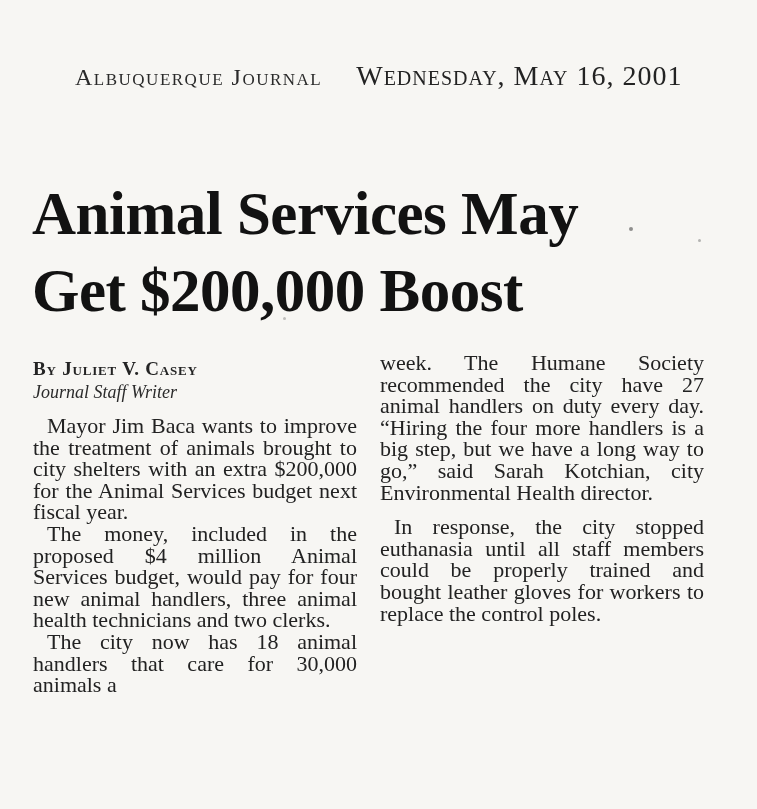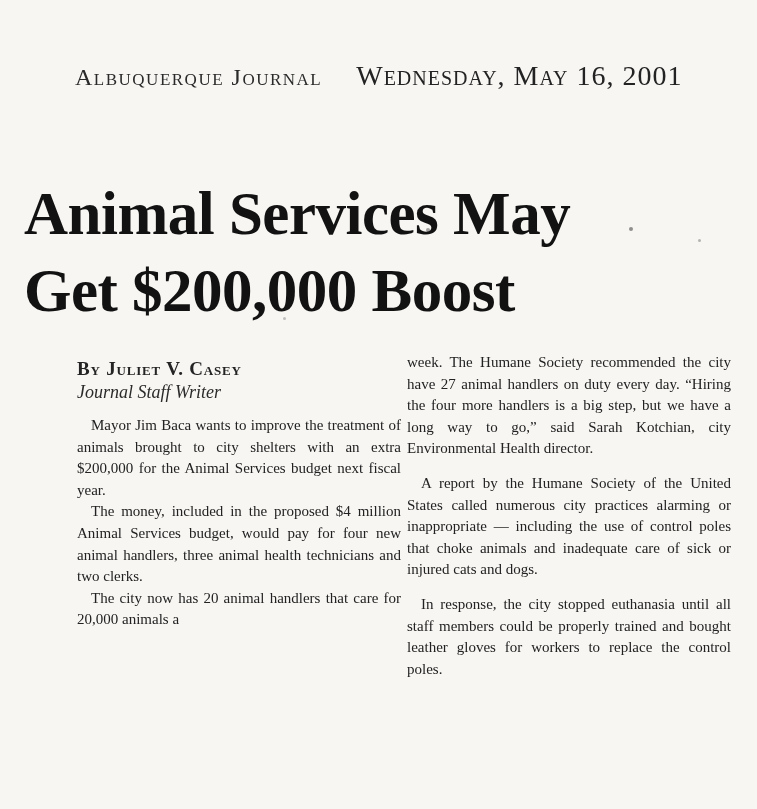--- a/index.html
+++ b/index.html
@@ -33,38 +33,37 @@
     font-variant: small-caps;
     font-size: 28px;
     letter-spacing: 1px;
     margin-left: 34px;
     color: #232323;
   }
 
   
   .headline {
     position: absolute;
-    top: 175px; left: 24px;
+    top: 175px; left: 32px;
     margin: 0;
     font-size: 61px;
     line-height: 77px;
     font-weight: 700;
     letter-spacing: -0.5px;
     color: #121212;
   }
   .headline span { display: block; }
 
   
   .columns {
     position: absolute;
     top: 352px; left: 33px;
     width: 672px;
     display: flex;
-    gap: 6px;
-    margin-left: 44px;
+    gap: 23px;
   }
   .col { width: 324px; }
 
   
   .byline { margin: 6px 0 12px 0; }
   .byline .author {
     font-variant: small-caps;
     font-weight: 700;
     font-size: 19px;
     letter-spacing: 0.8px;
@@ -73,21 +72,21 @@
   .byline .role {
     font-style: italic;
     font-size: 18px;
     margin-top: 2px;
     color: #2b2b2b;
   }
 
   
   .col p {
     margin: 0;
-    font-size: 15px;
+    font-size: 22px;
     line-height: 21.6px;
     text-align: justify;
     text-indent: 14px;
     color: #222222;
   }
   .col.right p { margin-bottom: 13px; }
   .col.right p.no-indent { text-indent: 0; }
 
   
   .speck {
@@ -122,24 +121,23 @@
 
   <div class="columns">
 
     <div class="col left">
       <div class="byline">
         <div class="author">By Juliet V. Casey</div>
         <div class="role">Journal Staff Writer</div>
       </div>
       <p>Mayor Jim Baca wants to improve the treatment of animals brought to city shelters with an extra $200,000 for the Animal Services budget next fiscal year.</p>
       <p>The money, included in the proposed $4 million Animal Services budget, would pay for four new animal handlers, three animal health technicians and two clerks.</p>
-      <p>The city now has 20 animal handlers that care for 20,000 animals a</p>
+      <p>The city now has 18 animal handlers that care for 30,000 animals a</p>
     </div>
 
     <div class="col right">
       <p class="no-indent">week. The Humane Society recommended the city have 27 animal handlers on duty every day. “Hiring the four more handlers is a big step, but we have a long way to go,” said Sarah Kotchian, city Environmental Health director.</p>
-      <p>A report by the Humane Society of the United States called numerous city practices alarming or inappropriate — including the use of control poles that choke animals and inadequate care of sick or injured cats and dogs.</p>
       <p>In response, the city stopped euthanasia until all staff members could be properly trained and bought leather gloves for workers to replace the control poles.</p>
     </div>
 
   </div>
 
 </div>
 
 </body></html>

